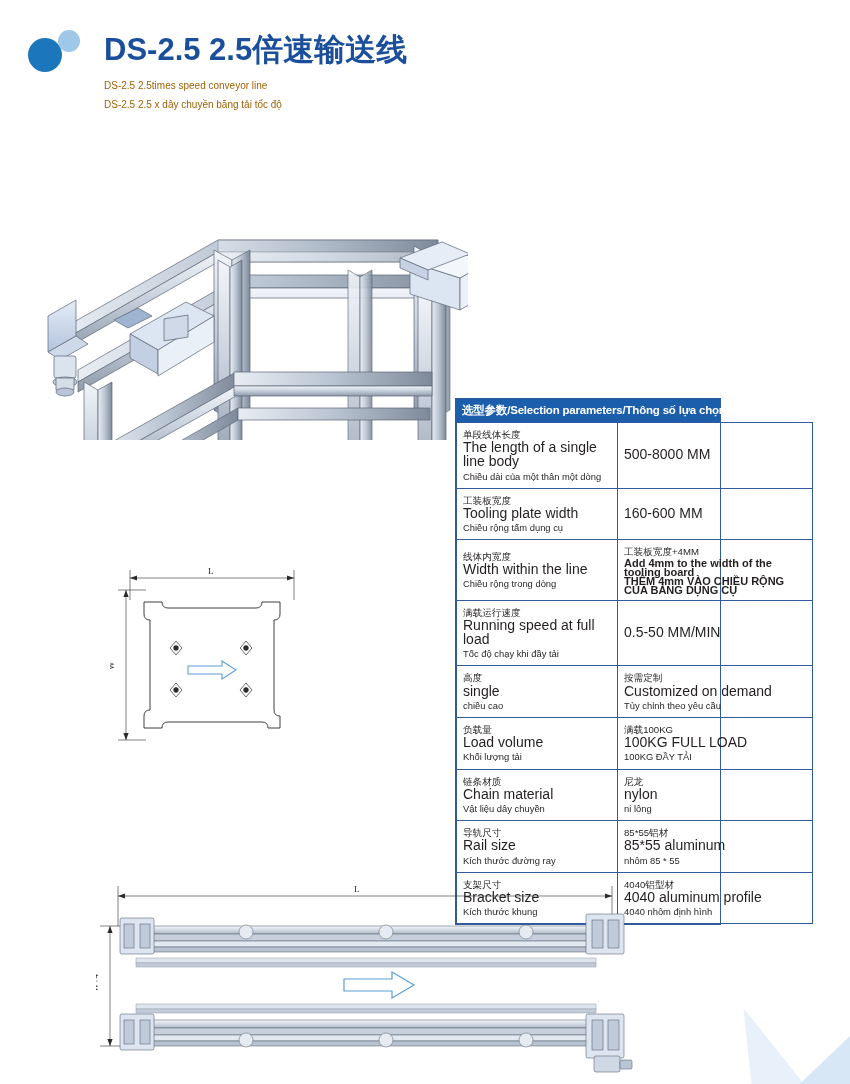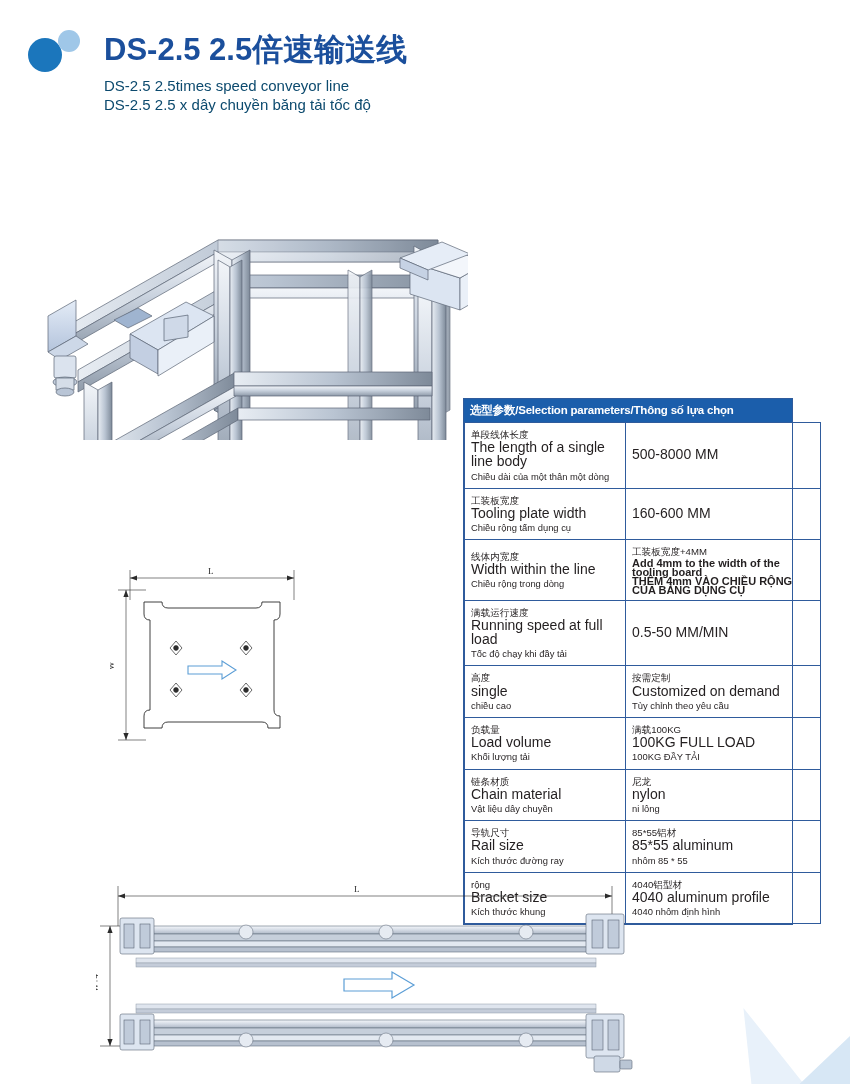--- a/index.html
+++ b/index.html
@@ -57,22 +57,22 @@
   .title-main {
     font-family: "Liberation Sans", sans-serif;
     font-size: 31px;
     font-weight: bold;
     color: #1b4f9c;
     letter-spacing: 0px;
     line-height: 40px;
     white-space: nowrap;
   }
   .title-sub1, .title-sub2 {
-    font-size: 15px;
-    color: #0c4a6e;
+    font-size: 10px;
+    color: #a16207;
     line-height: 19px;
     white-space: nowrap;
   }
   .title-sub1 { margin-top: 6px; }
 
   
   .iso-wrap {
     position: absolute;
     left: 18px;
     top: 120px;
@@ -96,24 +96,23 @@
     top: 880px;
     width: 560px;
     height: 200px;
   }
 
   
   .spec {
     position: absolute;
     left: 455px;
     top: 398px;
-    width: 330px;
+    width: 266px;
     border: 1px solid #2f5b9c;
     box-sizing: border-box;
-    margin-left: 8px;
   }
   .spec-header {
     background: #1b5eab;
     color: #ffffff;
     font-size: 11.5px;
     font-weight: bold;
     padding: 4px 6px;
     line-height: 15px;
     white-space: nowrap;
     letter-spacing: -0.2px;
@@ -394,21 +393,21 @@
             <span class="vi">Kích thước đường ray</span>
           </td>
           <td class="c2">
             <span class="zh">85*55铝材</span><br>
             <span class="en">85*55 aluminum</span><br>
             <span class="vi">nhôm 85 * 55</span>
           </td>
         </tr>
         <tr>
           <td class="c1">
-            <span class="zh">rộng</span><br>
+            <span class="zh">支架尺寸</span><br>
             <span class="en"> Bracket size</span><br>
             <span class="vi">Kích thước khung</span>
           </td>
           <td class="c2">
             <span class="zh">4040铝型材</span><br>
             <span class="en">4040 aluminum profile</span><br>
             <span class="vi">4040 nhôm định hình</span>
           </td>
         </tr>
       </tbody>

